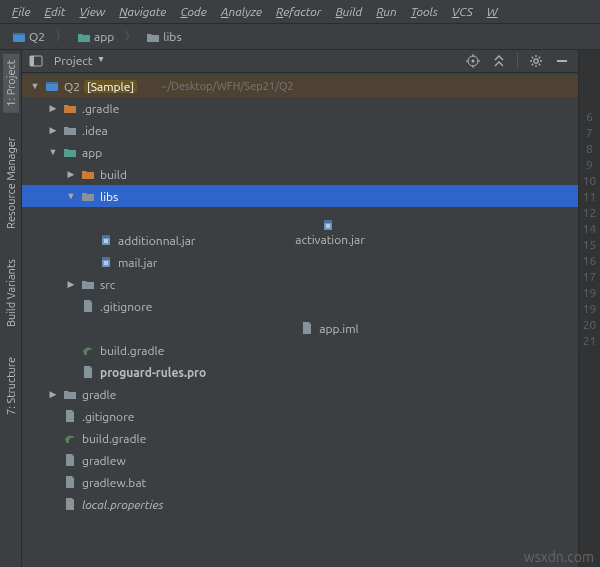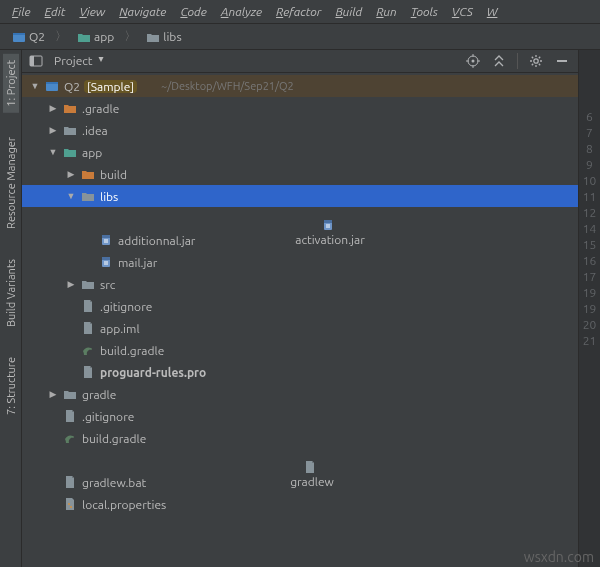--- a/index.html
+++ b/index.html
@@ -260,34 +260,34 @@
         <div class="tree-row" style="padding-left: 42px;">
           <span class="arrow blank">▶</span>
           <span class="node-icon">
             <svg width="14" height="14" viewBox="0 0 14 14">
               <path d="M3 1 h6 l2 2 v10 h-8 z" fill="#87939a"></path>
               <path d="M9 1 v2 h2" fill="#6d777d"></path>
             </svg>
           </span>
           <span class="node-label">.gitignore</span>
         </div>
+        <div class="tree-row" style="padding-left: 42px; justify-content: center;">
+          <span class="arrow blank">▶</span>
+          <span class="node-icon">
+            <svg width="14" height="14" viewBox="0 0 14 14">
+              <path d="M3 1 h6 l2 2 v10 h-8 z" fill="#87939a"></path>
+              <path d="M9 1 v2 h2" fill="#6d777d"></path>
+            </svg>
+          </span>
+          <span class="node-label">app.iml</span>
+        </div>
         <div class="tree-row" style="padding-left: 42px;">
           <span class="arrow blank">▶</span>
           <span class="node-icon">
             <svg width="14" height="14" viewBox="0 0 14 14">
-              <path d="M3 1 h6 l2 2 v10 h-8 z" fill="#87939a"></path>
-              <path d="M9 1 v2 h2" fill="#6d777d"></path>
-            </svg>
-          </span>
-          <span class="node-label">app.iml</span>
-        </div>
-        <div class="tree-row" style="padding-left: 42px;">
-          <span class="arrow blank">▶</span>
-          <span class="node-icon">
-            <svg width="14" height="14" viewBox="0 0 14 14">
               <path d="M2 8 q3 -5 8 -3 q2 1 0 2 q-1 -1 -2 0 q-3 2 -2 5 h-3 q0 -2 -1 -4" fill="#5b7d62"></path>
             </svg>
           </span>
           <span class="node-label">build.gradle</span>
         </div>
         <div class="tree-row" style="padding-left: 42px; font-weight: bold;">
           <span class="arrow blank">▶</span>
           <span class="node-icon">
             <svg width="14" height="14" viewBox="0 0 14 14">
               <path d="M3 1 h6 l2 2 v10 h-8 z" fill="#87939a"></path>
@@ -317,41 +317,41 @@
         </div>
         <div class="tree-row" style="padding-left: 24px;">
           <span class="arrow blank">▶</span>
           <span class="node-icon">
             <svg width="14" height="14" viewBox="0 0 14 14">
               <path d="M2 8 q3 -5 8 -3 q2 1 0 2 q-1 -1 -2 0 q-3 2 -2 5 h-3 q0 -2 -1 -4" fill="#5b7d62"></path>
             </svg>
           </span>
           <span class="node-label">build.gradle</span>
         </div>
-        <div class="tree-row" style="padding-left: 24px; flex-direction: column;">
+        <div class="tree-row" style="padding-left: 24px;">
           <span class="arrow blank">▶</span>
           <span class="node-icon">
             <svg width="14" height="14" viewBox="0 0 14 14">
               <path d="M3 1 h6 l2 2 v10 h-8 z" fill="#87939a"></path>
               <path d="M9 1 v2 h2" fill="#6d777d"></path>
             </svg>
           </span>
           <span class="node-label">gradlew</span>
         </div>
         <div class="tree-row" style="padding-left: 24px;">
           <span class="arrow blank">▶</span>
           <span class="node-icon">
             <svg width="14" height="14" viewBox="0 0 14 14">
               <path d="M3 1 h6 l2 2 v10 h-8 z" fill="#87939a"></path>
               <path d="M9 1 v2 h2" fill="#6d777d"></path>
             </svg>
           </span>
           <span class="node-label">gradlew.bat</span>
         </div>
-        <div class="tree-row" style="padding-left: 24px;">
+        <div class="tree-row" style="padding-left: 24px; font-style: italic;">
           <span class="arrow blank">▶</span>
           <span class="node-icon">
             <svg width="14" height="14" viewBox="0 0 14 14">
               <path d="M3 1 h6 l2 2 v10 h-8 z" fill="#87939a"></path>
               <circle cx="6" cy="7" r="1" fill="#d08f3f"></circle>
               <circle cx="8" cy="10" r="1" fill="#d08f3f"></circle>
             </svg>
           </span>
           <span class="node-label">local.properties</span>
         </div>

